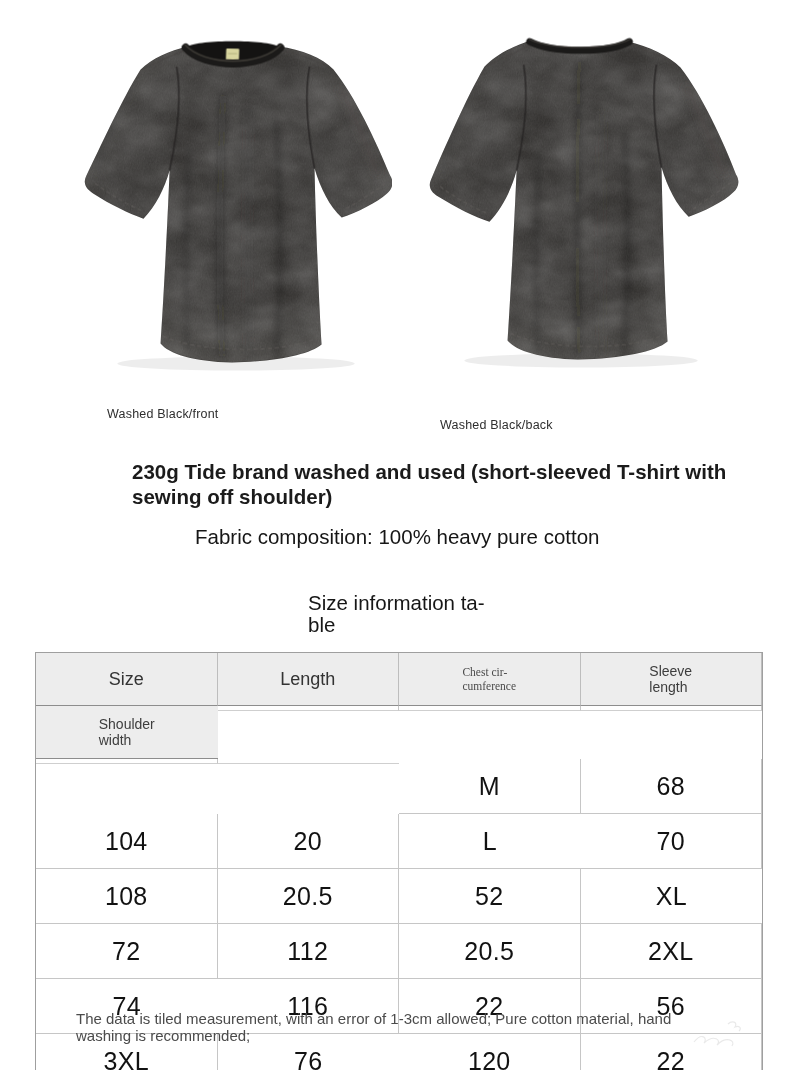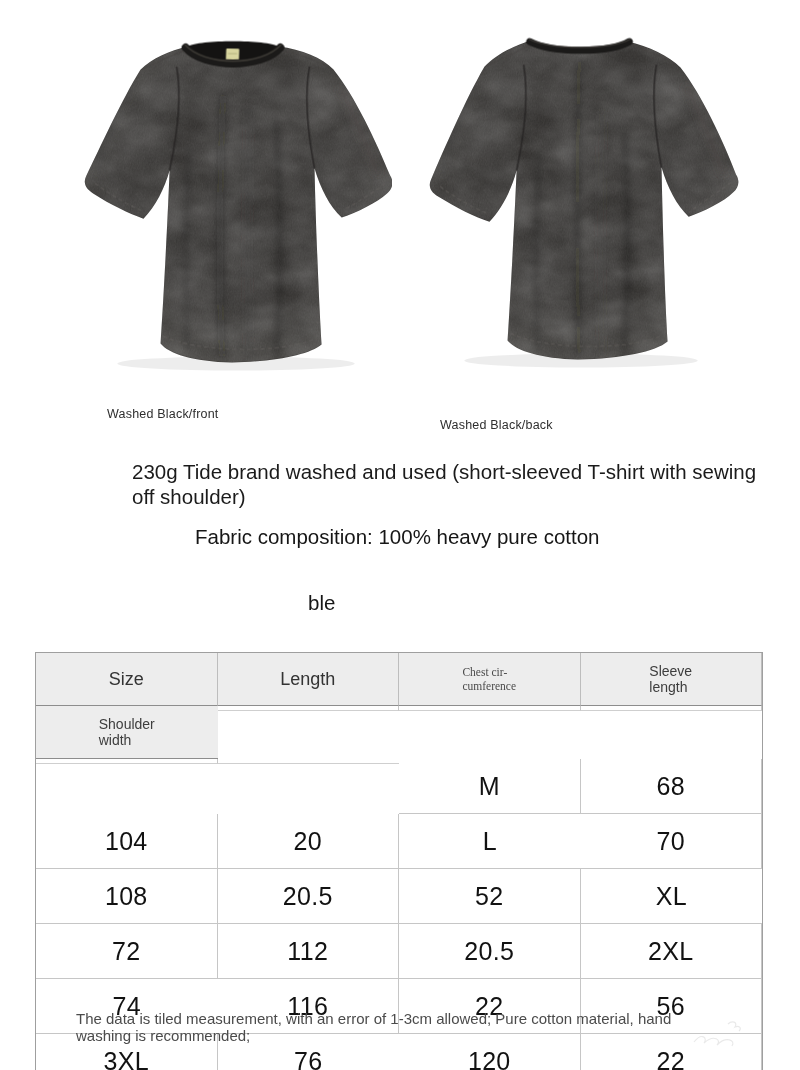--- a/index.html
+++ b/index.html
@@ -13,21 +13,21 @@
   .photo-front { left:70px; top:24px; width:322px; height:348px; }
   .photo-back  { left:418px; top:20px; width:322px; height:348px; }
   .caption {
     position:absolute; width:240px; text-align:left;
     font-size:12.5px; color:#2e2e2e; letter-spacing:0.2px;
   }
   .caption-front { left:107px; top:407px; }
   .caption-back  { left:440px; top:406px;margin-top:12px; }
   .desc {
     position:absolute; left:132px; top:459px; width:634px;
-    font-size:20.5px; line-height:25px; color:#1b1b1b;
+    font-size:20.5px; line-height:25px; color:#1b1b1b;font-weight:bold;
   }
   .fabric {
     position:absolute; left:195px; top:525px;
     font-size:20.5px; color:#161616;
   }
   .size-title {
     position:absolute; left:308px; top:592px;
     font-size:20.5px; line-height:21.5px; color:#161616;
   }
   .size-table {
@@ -164,20 +164,21 @@
   </figure>
 
   <div class="caption caption-front">Washed Black/front</div>
   <div class="caption caption-back">Washed Black/back</div>
 
   <p class="desc">230g Tide brand washed and used (short-sleeved T-shirt with sewing off shoulder)</p>
 
   <p class="fabric">Fabric composition: 100% heavy pure cotton</p>
 
   <div class="size-title">
+    <div>Size information ta-</div>
     <div>ble</div>
   </div>
 
   <div class="size-table">
       <div class="cell head lg">
         <div class="hl">
           <div>Size</div>
         </div>
       </div>
       <div class="cell head lg">

